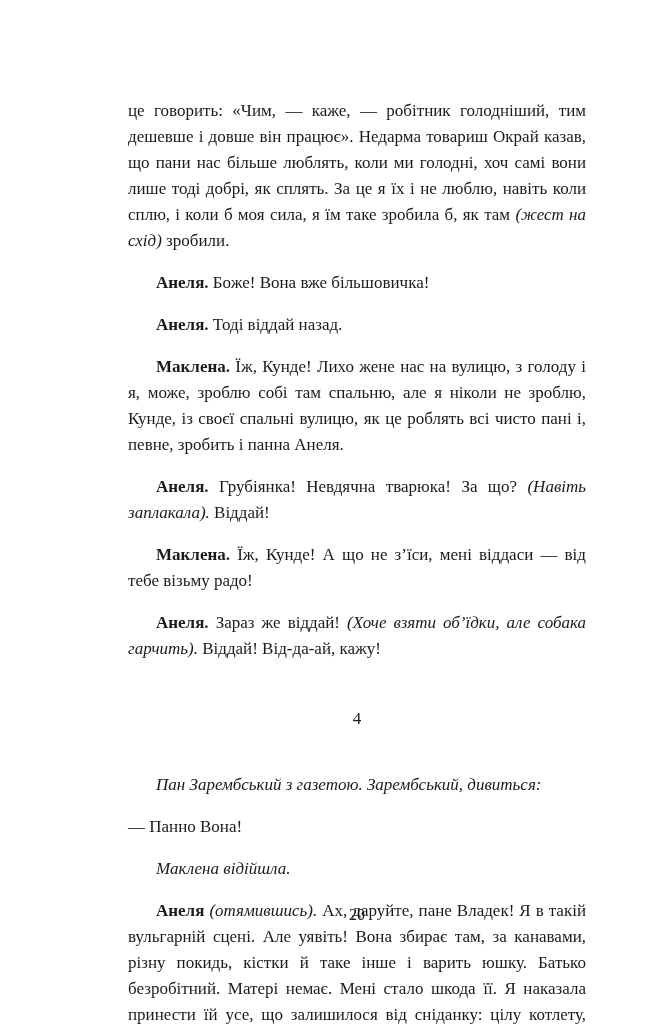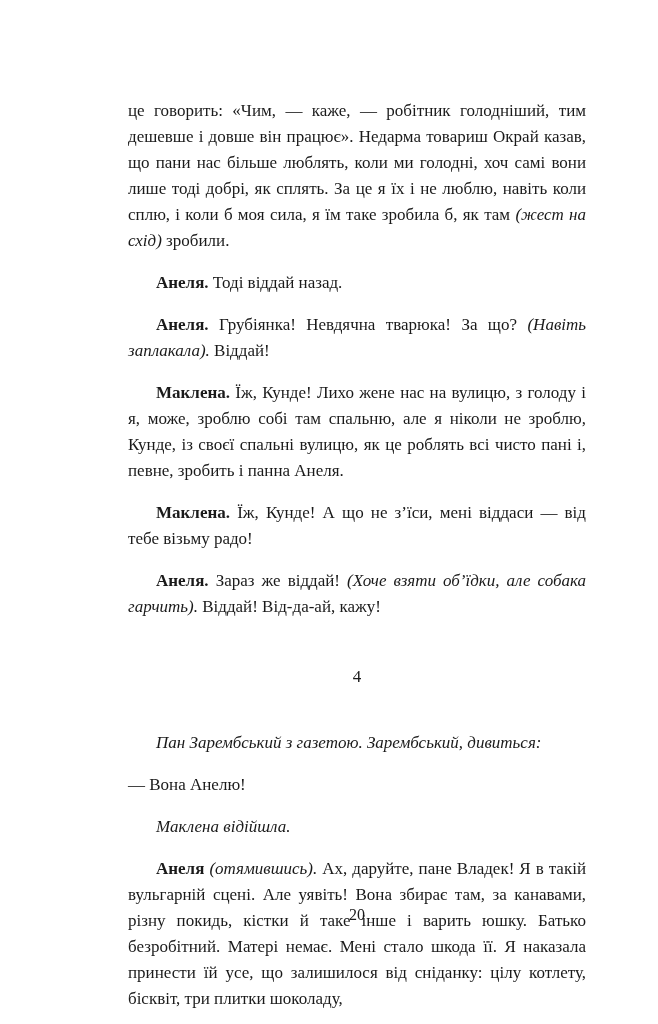--- a/index.html
+++ b/index.html
@@ -54,25 +54,26 @@
     text-align: center;
     font-size: 16px;
   }
 </style>
 </head>
 <body>
 
 <div class="page">
   <div class="text-block">
       <p class="noindent"><span>це говорить: «Чим, — каже, — робітник голодніший, тим дешевше і довше він працює». Недарма товариш Окрай казав, що пани нас більше люблять, коли ми голодні, хоч самі вони лише тоді добрі, як сплять. За це я їх і не люблю, навіть коли сплю, і коли б моя сила, я їм таке зробила б, як там </span><span class="stage">(жест на схід)</span><span> зробили.</span></p>
+      <p><span class="speaker">Анеля.</span><span> Боже! Вона вже більшовичка!</span></p>
       <p><span class="speaker">Анеля.</span><span> Тоді віддай назад.</span></p>
+      <p><span class="speaker">Маклена.</span><span> Їж, Кунде! Лихо жене нас на вулицю, з голоду і я, може, зроблю собі там спальню, але я ніколи не зроблю, Кунде, із своєї спальні вулицю, як це роблять всі чисто пані і, певне, зробить і панна Анеля.</span></p>
       <p><span class="speaker">Анеля.</span><span> Грубіянка! Невдячна тварюка! За що? </span><span class="stage">(Навіть заплакала).</span><span> Віддай!</span></p>
-      <p><span class="speaker">Маклена.</span><span> Їж, Кунде! Лихо жене нас на вулицю, з голоду і я, може, зроблю собі там спальню, але я ніколи не зроблю, Кунде, із своєї спальні вулицю, як це роблять всі чисто пані і, певне, зробить і панна Анеля.</span></p>
       <p><span class="speaker">Маклена.</span><span> Їж, Кунде! А що не з’їси, мені віддаси — від тебе візьму радо!</span></p>
       <p><span class="speaker">Анеля.</span><span> Зараз же віддай! </span><span class="stage">(Хоче взяти об’їдки, але собака гарчить).</span><span> Віддай! Від-да-ай, кажу!</span></p>
       <p class="scene-number"><span>4</span></p>
       <p><span class="stage">Пан Зарембський з газетою. Зарембський, дивиться:</span></p>
-      <p class="noindent"><span>— Вона Анелю!</span></p>
+      <p class="noindent"><span>— Панно Вона!</span></p>
       <p><span class="stage">Маклена відійшла.</span></p>
       <p><span class="speaker">Анеля</span><span> </span><span class="stage">(отямившись).</span><span> Ах, даруйте, пане Владек! Я в такій вульгарній сцені. Але уявіть! Вона збирає там, за канавами, різну покидь, кістки й таке інше і варить юшку. Батько безробітний. Матері немає. Мені стало шкода її. Я наказала принести їй усе, що залишилося від сніданку: цілу котлету, бісквіт, три плитки шоколаду,</span></p>
     </div>
   <div class="page-number">20</div>
 </div>
 
 </body></html>

